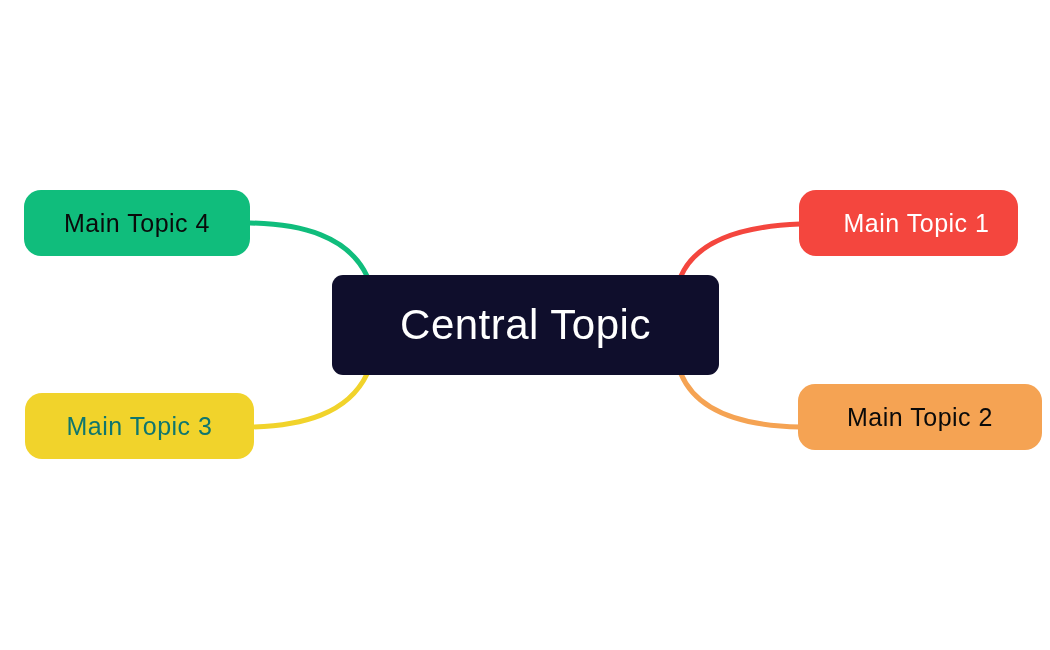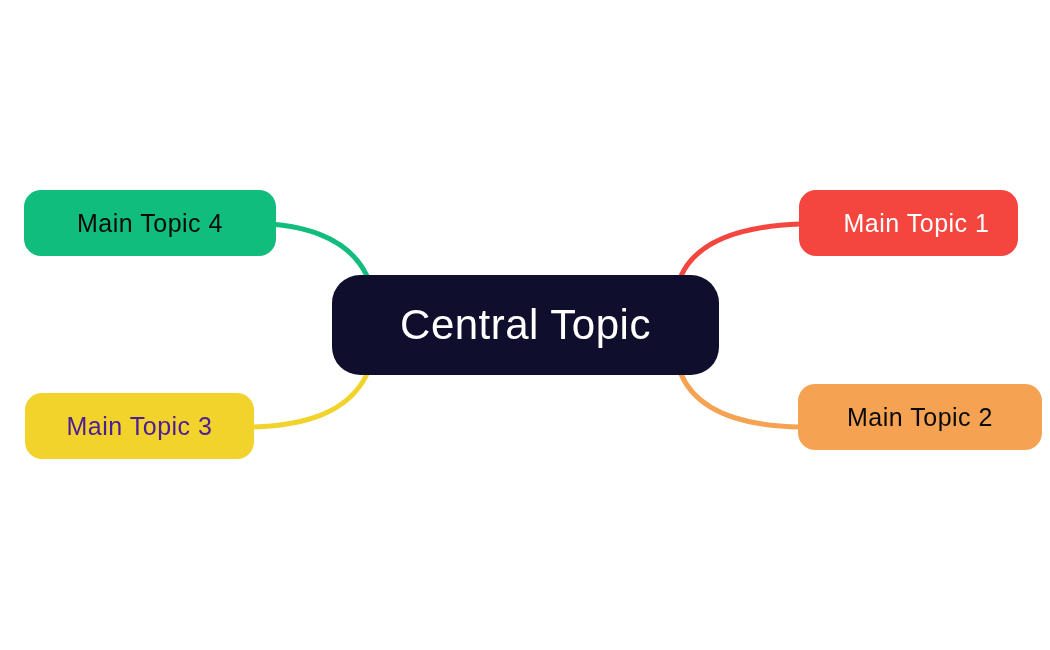--- a/index.html
+++ b/index.html
@@ -40,36 +40,36 @@
   .node .label {
     letter-spacing: 0.5px;
     white-space: nowrap;
     font-weight: 500;
   }
   .node-central {
     left: 332px;
     top: 275px;
     width: 387px;
     height: 100px;
-    border-radius: 28px;
+    border-radius: 11px;
   }
   .node-central .label {
     font-size: 42px;
   }
   .node-topic {
     height: 66px;
     border-radius: 17px;
   }
   .node-topic .label {
     font-size: 25px;
   }
   .node-t1 { left: 799px; top: 190px; width: 219px; }
   .node-t2 { left: 798px; top: 384px; width: 244px; justify-content: center; }
   .node-t3 { left: 25px;  top: 393px; width: 229px; }
-  .node-t4 { left: 24px;  top: 190px; width: 252px; }
+  .node-t4 { left: 24px;  top: 190px; width: 226px; }
 </style>
 </head>
 <body>
 
 <div class="canvas">
 
   <svg class="connector-layer" viewBox="0 0 1050 650" xmlns="http://www.w3.org/2000/svg">
     <path d="M 250 223 C 302 224 348 236 367 276" stroke="#10bd7c"></path>
     <path d="M 800 224 C 748 226 698 238 681 276" stroke="#f4463e"></path>
     <path d="M 250 427 C 302 426 348 414 367 374" stroke="#f1d32b"></path>
@@ -82,20 +82,20 @@
 
   <div class="node node-topic node-t1" style="background: rgb(244, 70, 62);">
     <span class="label" style="color: rgb(255, 255, 255); margin-left: 16px;">Main Topic 1</span>
   </div>
 
   <div class="node node-topic node-t2" style="background: rgb(245, 163, 83);">
     <span class="label" style="color: rgb(10, 10, 10);">Main Topic 2</span>
   </div>
 
   <div class="node node-topic node-t3" style="background: rgb(241, 211, 43);">
-    <span class="label" style="color: #4c1d95;">Main Topic 3</span>
+    <span class="label" style="color: #0f766e;">Main Topic 3</span>
   </div>
 
   <div class="node node-topic node-t4" style="background: rgb(16, 189, 124);">
     <span class="label" style="color: rgb(10, 10, 10);">Main Topic 4</span>
   </div>
 
 </div>
 
 </body></html>

